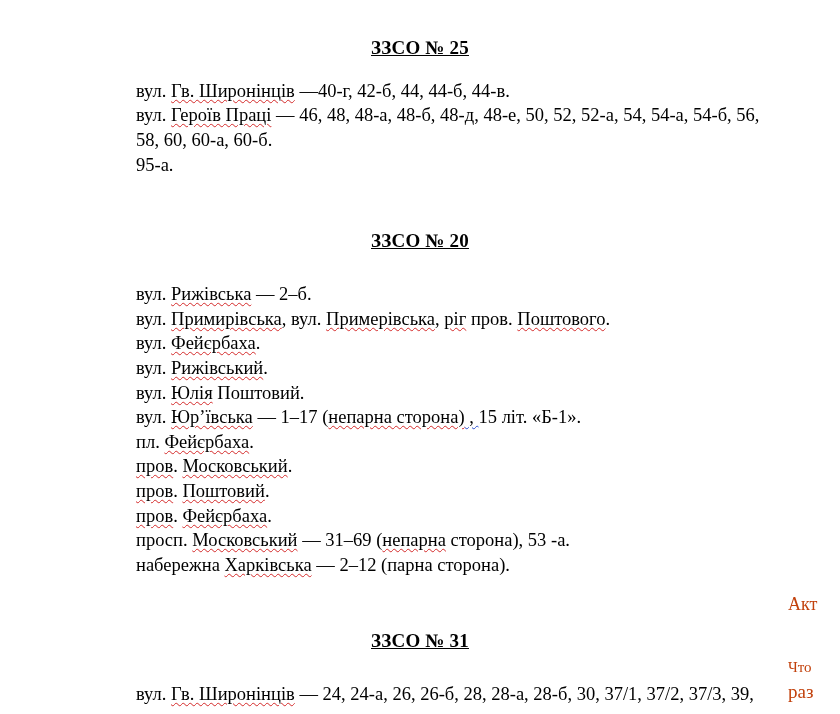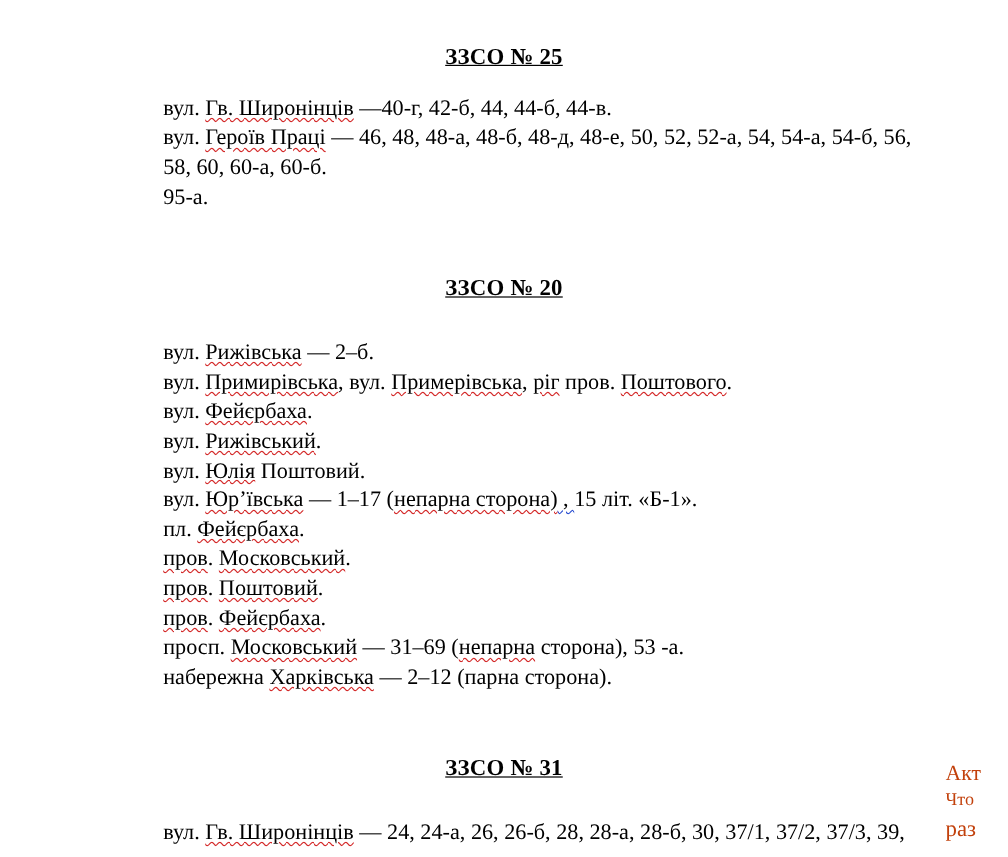--- a/index.html
+++ b/index.html
@@ -71,21 +71,21 @@
     color: #c2410c;
     font-size: 17px;
     line-height: 1.45;
     text-align: left;
     width: 46px;
     overflow: hidden;
     white-space: nowrap;
     font-family: "Liberation Serif", serif;
   }
   .watermark .w1 { font-size: 18px; }
-  .watermark .w2 { font-size: 15px; }
+  .watermark .w2 { font-size: 15px; margin-top: 40px; }
   .watermark .w3 { font-size: 19px; }
 
   .top-pad { height: 14px; }
 </style>
 </head>
 <body>
 
 <div class="page">
   <div class="top-pad"></div>
 

